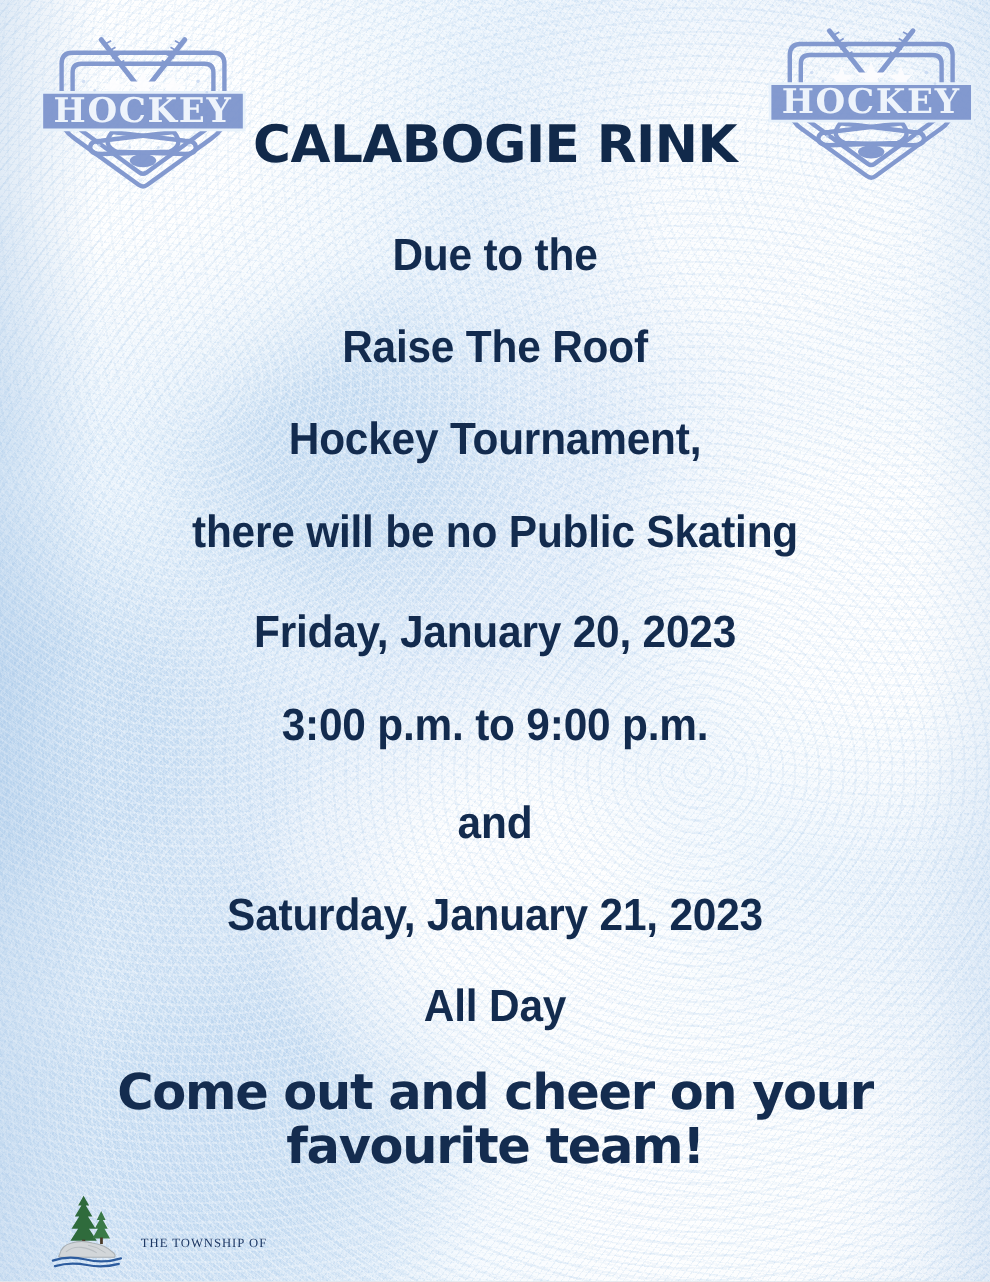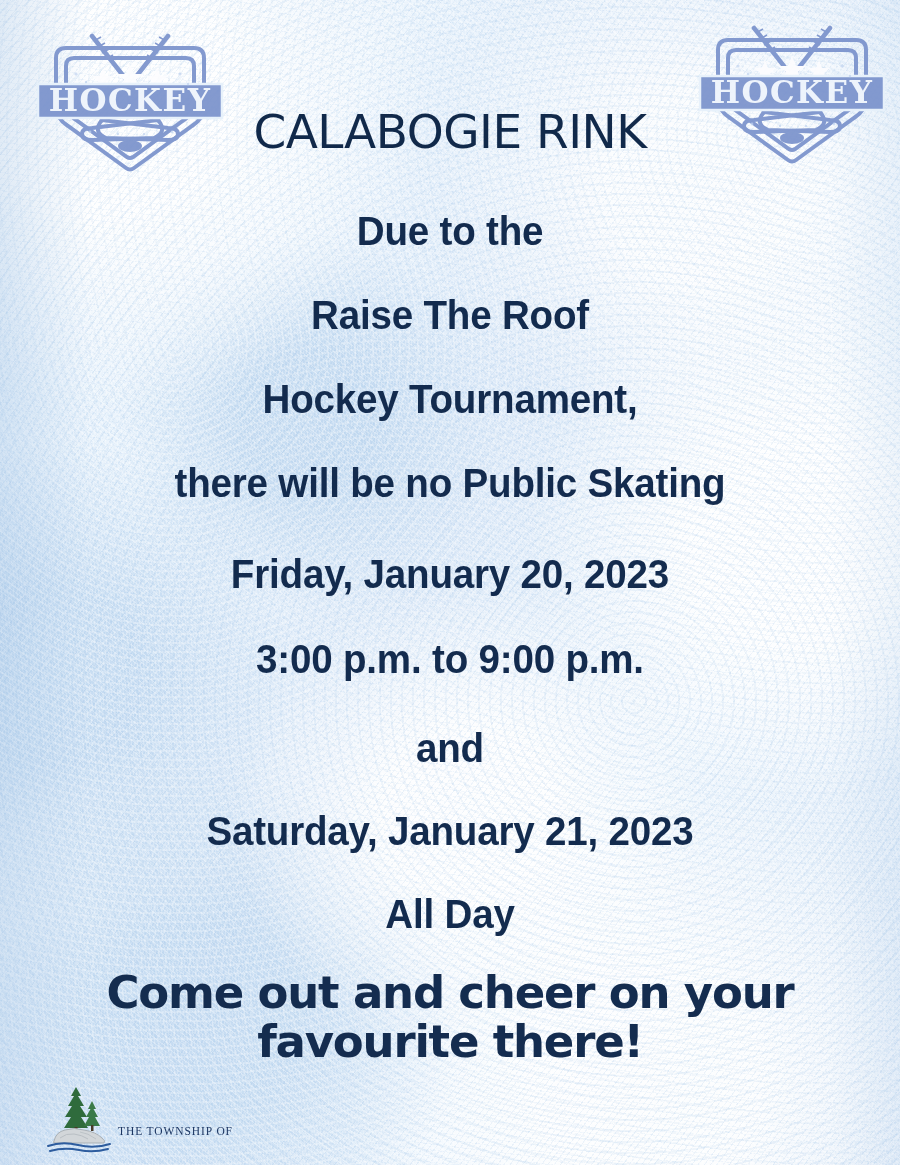--- a/index.html
+++ b/index.html
@@ -85,21 +85,21 @@
     top: 0;
     text-align: center;
   }
   .line {
     color: #132b4e;
     line-height: 1.0;
     white-space: nowrap;
   }
   .title {
     font-family: "DejaVu Sans", sans-serif;
-    font-weight: normal;
+    font-weight: bold;
     font-size: 47px;
     letter-spacing: -0.5px;
     margin-top: 108px;
     color: #11294a;
   }
   .body-line {
     font-family: "Liberation Sans", sans-serif;
     font-weight: bold;
     font-size: 41px;
     letter-spacing: -0.2px;
@@ -136,21 +136,21 @@
     align-items: flex-end;
     height: 72px;
   }
   .township .mark {
     width: 66px;
     height: 70px;
     flex: 0 0 auto;
   }
   .township .mark svg { display: block; width: 100%; height: 100%; }
   .township .words {
-    margin-left: 6px;
+    margin-left: 16px;
     padding-bottom: 14px;
     text-align: right;
     line-height: 1;
   }
   .township .w-small {
     font-family: "Liberation Serif", serif;
     font-size: 11.5px;
     letter-spacing: 0.9px;
     color: #1d3763;
     display: block;
@@ -282,21 +282,21 @@
     <div class="line title">CALABOGIE RINK</div>
     <div class="line body-line l-due">Due to the</div>
     <div class="line body-line l-raise">Raise The Roof</div>
     <div class="line body-line l-hockey">Hockey Tournament,</div>
     <div class="line body-line l-nopublic">there will be no Public Skating</div>
     <div class="line body-line l-friday">Friday, January 20, 2023</div>
     <div class="line body-line l-time">3:00 p.m. to 9:00 p.m.</div>
     <div class="line body-line l-and">and</div>
     <div class="line body-line l-saturday">Saturday, January 21, 2023</div>
     <div class="line body-line l-allday">All Day</div>
-    <div class="closing">Come out and cheer on your favourite there!</div>
+    <div class="closing">Come out and cheer on your favourite team!</div>
   </div>
 
   <div class="township">
     <div class="mark">
       <svg viewBox="0 0 66 70" xmlns="http://www.w3.org/2000/svg">
 
         <g fill="#2f6b3c">
           <path d="M30 4 L35 13 L32 13 L38 23 L34 23 L41 34 L35 34 L42 45 L18 45 L25 34 L19 34 L26 23 L22 23 L28 13 L25 13 Z"></path>
         </g>
         <rect x="28.5" y="44" width="3" height="7" fill="#4a3a28"></rect>

